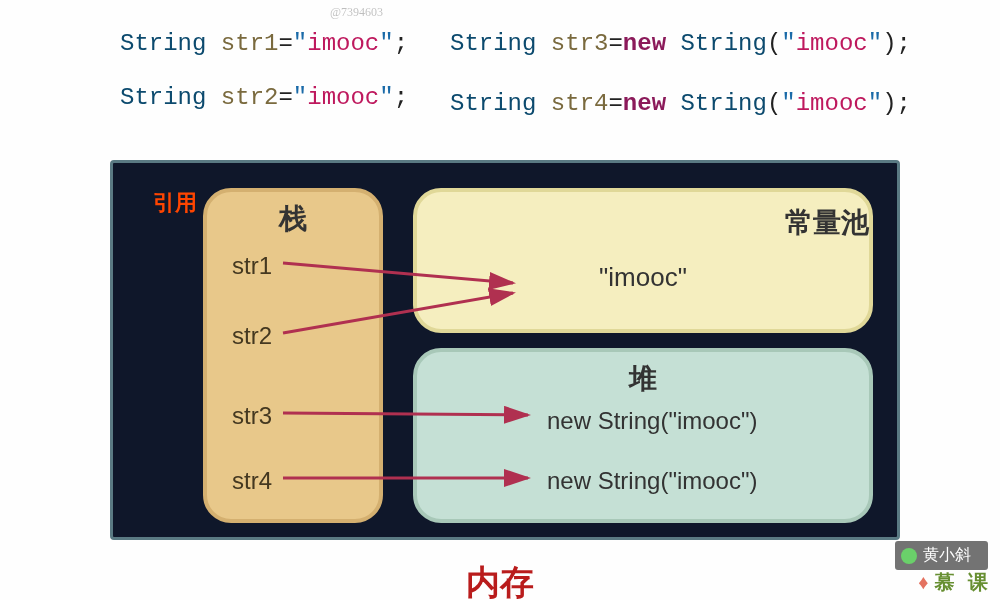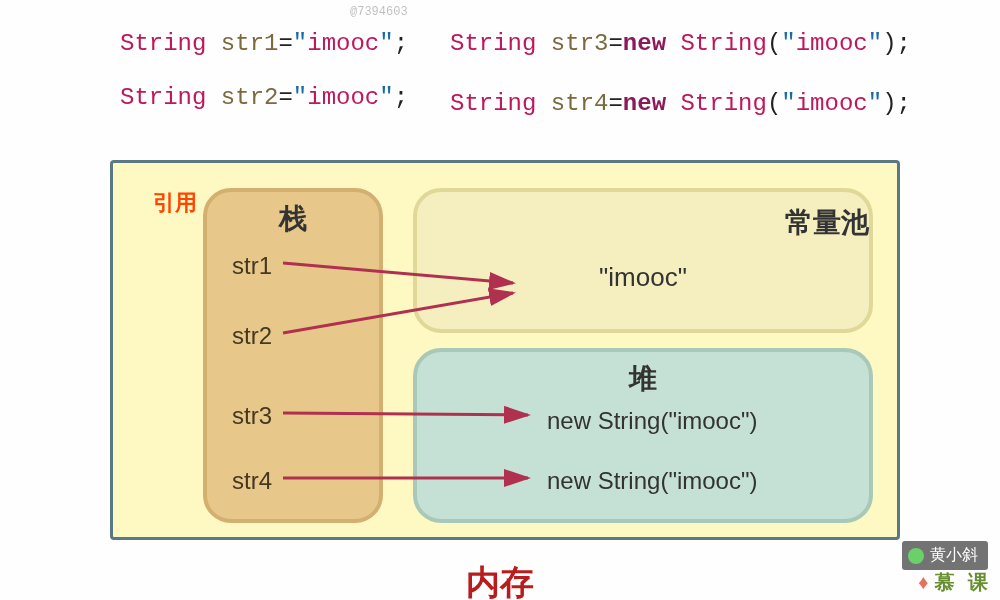--- a/index.html
+++ b/index.html
@@ -19,44 +19,44 @@
     left: 120px;
     right: 20px;
     font-family: Consolas, "Courier New", monospace;
     font-size: 24px;
   }
   .code-line { white-space: nowrap; color: #222; }
   .code-l1 { position: absolute; top: 10px; left: 0; }
   .code-l2 { position: absolute; top: 64px; left: 0; }
   .code-r1 { position: absolute; top: 10px; left: 330px; font-family: Liberation Mono, monospace; }
   .code-r2 { position: absolute; top: 70px; left: 330px; }
-  .t-type { color: #be185d; }
+  .t-type { color: #0c4a6e; }
   .t-var  { color: #7a6a3e; }
   .t-str  { color: #be185d; }
   .t-str::before { content: '"'; color: #1a6aa8; }
   .t-str::after  { content: '"'; color: #1a6aa8; }
   .t-kw   { color: #8b1a5a; font-weight: bold; }
 
   .wm {
     position: absolute;
     top: 5px;
-    left: 350px;
+    left: 330px;
     font-size: 12px;
     color: rgba(0,0,0,0.25);
-    font-family: Liberation Mono, monospace;
+    font-family: Liberation Serif, serif;
   }
 
   
   .memory {
     position: absolute;
     top: 160px;
     left: 110px;
     width: 790px;
     height: 380px;
-    background: #fef9c3;
+    background: #0f172a;
     border: 3px solid #5a7a83;
     border-radius: 4px;
   }
 
   .ref-label {
     position: absolute;
     top: 25px;
     left: 40px;
     color: #ff4500;
     font-size: 22px;
@@ -160,21 +160,21 @@
     pointer-events: none;
   }
 
   .credit {
     position: absolute;
     right: 12px;
     bottom: 30px;
     background: rgba(0,0,0,0.55);
     color: #fff;
     font-size: 16px;
-    padding: 4px 10px 4px 28px;
+    padding: 4px 17px 4px 28px;
     border-radius: 3px;
   }
   .credit::before {
     content: "";
     position: absolute;
     left: 6px; top: 50%;
     width: 16px; height: 16px;
     margin-top: -8px;
     border-radius: 50%;
     background: #6ad06a;

